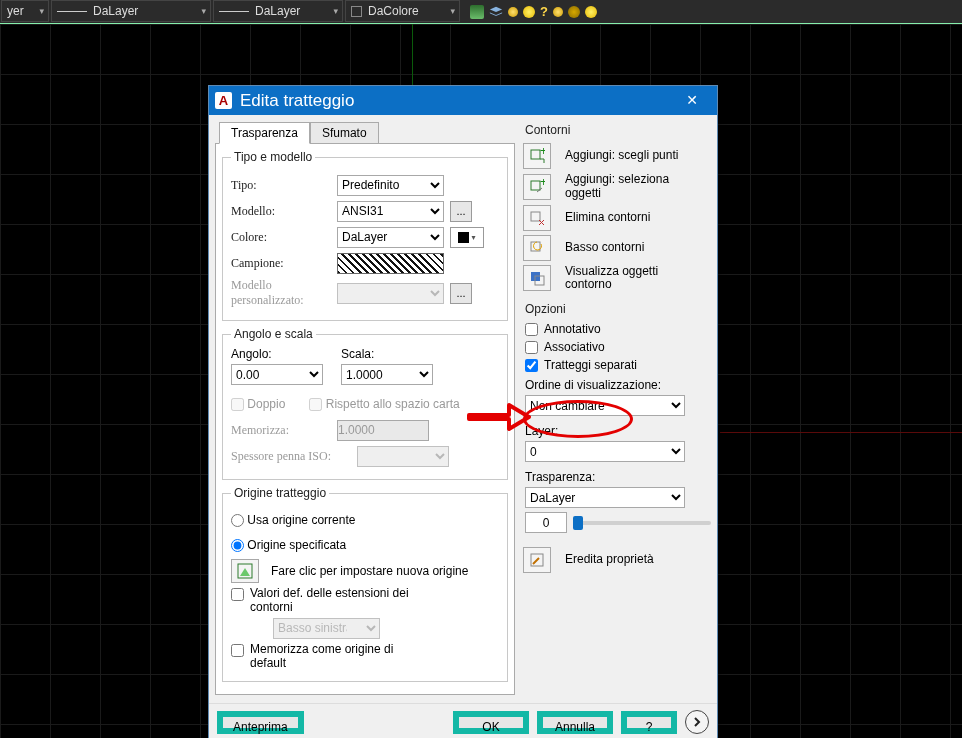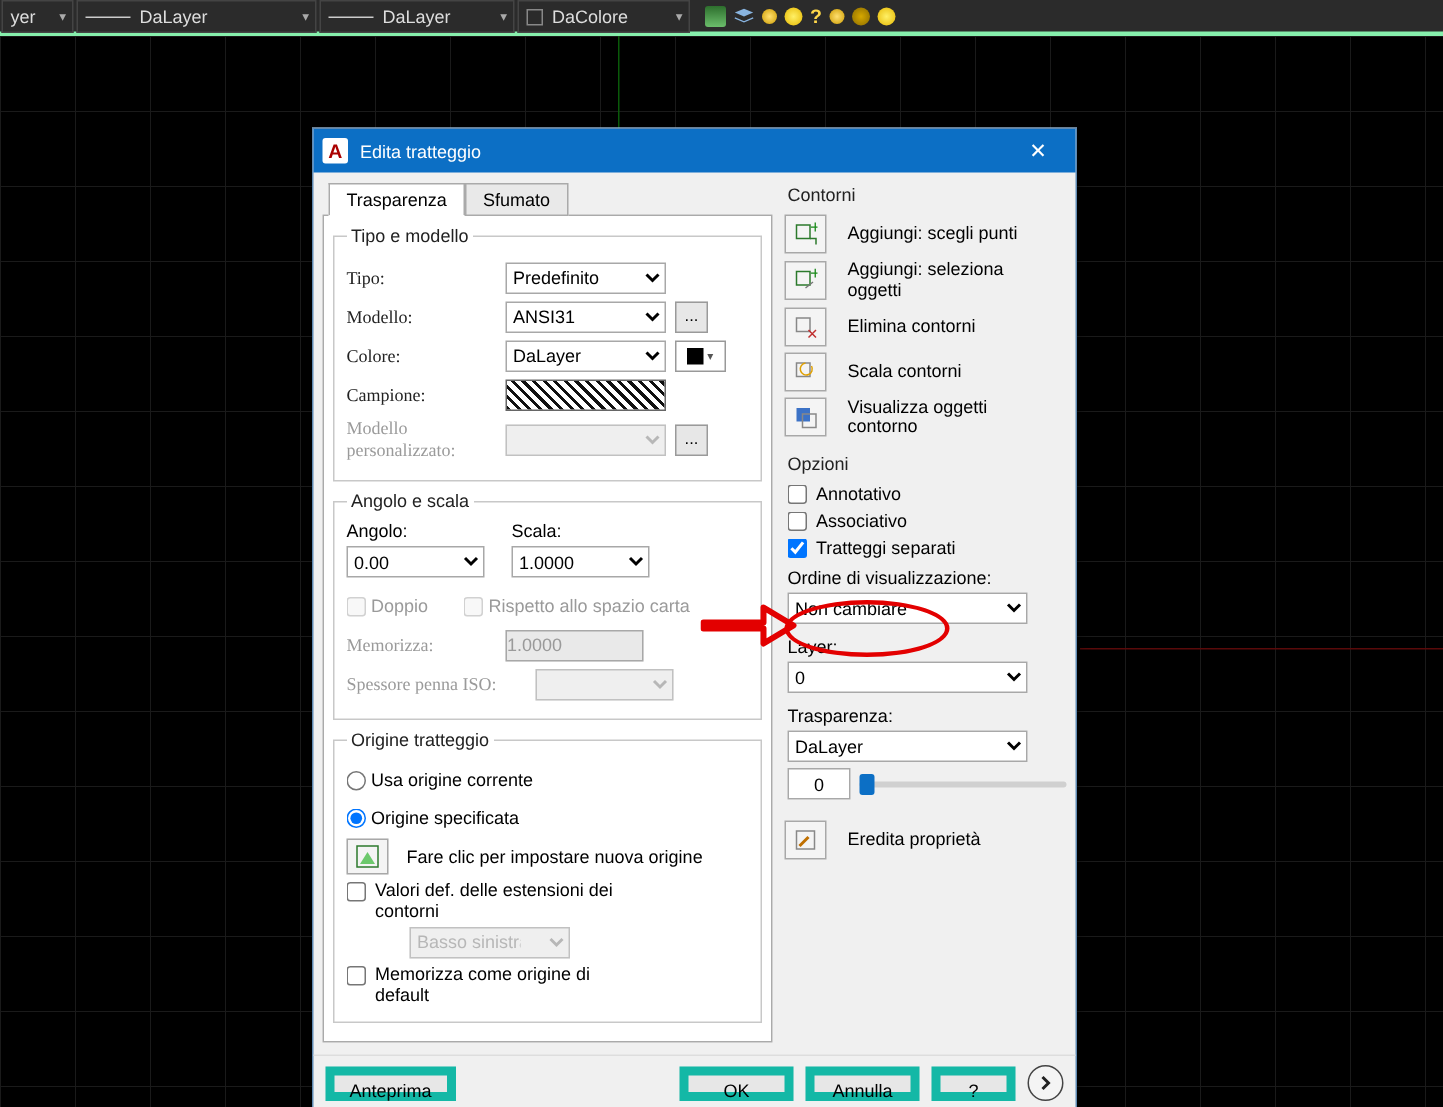--- a/index.html
+++ b/index.html
@@ -1,19 +1,19 @@
 <!DOCTYPE html>
 <html><head>
 <meta charset="utf-8">
 <style>
 * { box-sizing: border-box; margin: 0; padding: 0; font-family: "Segoe UI", Tahoma, sans-serif; font-size: 12px; }
 body { background: #000; width: 962px; height: 738px; overflow: hidden; position: relative; }
 
 
-.topbar { display: flex; height: 24px; background: #2b2b2b; color: #ddd; border-bottom: 3px solid #86efac; }
+.topbar { display: flex; height: 24px; background: #2b2b2b; color: #ddd; border-bottom: 1px solid #86efac; }
 .tb-combo { display: flex; align-items: center; height: 22px; background: #2b2b2b; border: 1px solid #444; margin: 0 1px; padding: 0 5px; min-width: 120px; position: relative; }
 .tb-combo .line { display: inline-block; width: 30px; border-top: 1px solid #ccc; margin-right: 6px; }
 .tb-combo .sq { display: inline-block; width: 11px; height: 11px; border: 1px solid #888; margin-right: 6px; }
 .tb-combo .chev { position: absolute; right: 4px; color: #aaa; font-size: 9px; }
 .tb-iconrow { display: flex; align-items: center; margin-left: 4px; gap: 5px; padding: 0 5px; }
 .tb-icon { width: 14px; height: 14px; display: inline-block; }
 .bulb { width: 10px; height: 10px; background: radial-gradient(circle,#ffe070,#cc9a00); border-radius: 50%; }
 .sun { width: 12px; height: 12px; background: radial-gradient(circle,#fff066,#e6b800); border-radius: 50%; }
 .question { color:#ffd84a; font-weight:bold; font-size:13px; }
 
@@ -25,21 +25,21 @@
     linear-gradient(to bottom, #1a1a1a 1px, transparent 1px);
   background-size: 50px 50px;
 }
 .axis-v { position:absolute; left:412px; top:0; width:1px; height:70px; background:#0a5a0a; }
 .axis-h { position:absolute; top:408px; left:720px; right:0; height:1px; background:#5a0a0a; }
 
 
 .dialog { position:absolute; left:208px; top:85px; width:510px; background:#f0f0f0; border:1px solid #5f8ab3; box-shadow:2px 2px 6px rgba(0,0,0,0.35); }
 .titlebar { height:29px; background:#0c6fc5; color:#fff; display:flex; align-items:center; padding:0 4px 0 6px; }
 .titlebar .app-a { width:17px; height:17px; background:#fff; color:#a00; font-weight:bold; text-align:center; line-height:17px; font-size:13px; margin-right:8px; border-radius:2px; }
-.titlebar .title { flex:1; font-size:12px; }
+.titlebar .title { flex:1; font-size:17px; }
 .titlebar .close { width:42px; height:29px; text-align:center; line-height:29px; color:#fff; font-size:14px; }
 
 .dlg-body { display:flex; padding:4px 6px 8px 6px; gap:8px; }
 .leftcol { width:300px; }
 .rightcol { flex:1; }
 
 
 .tabs { display:flex; margin-top:2px; margin-left:4px; }
 .tab { padding:3px 11px; border:1px solid #aaa; background:#e9e9e9; position:relative; top:1px; }
 .tab.active { background:#fff; border-bottom:1px solid #fff; z-index:2; }
@@ -282,21 +282,21 @@
             </div>
           <span class="txt">Elimina contorni</span>
         </div>
         <div class="rbtn">
           <div class="icon-btn">
               <svg viewBox="0 0 16 16">
                 <rect x="2" y="2" width="9" height="9" fill="none" stroke="#888"></rect>
                 <path d="M12 4a4 4 0 1 1-4-2" stroke="#e0a000" fill="none"></path>
               </svg>
             </div>
-          <span class="txt">Scala contorni</span>
+          <span class="txt">Basso contorni</span>
         </div>
         <div class="rbtn">
           <div class="icon-btn">
               <svg viewBox="0 0 16 16">
                 <rect x="2" y="2" width="9" height="9" fill="#3c72c6"></rect>
                 <rect x="6" y="6" width="9" height="9" fill="none" stroke="#888"></rect>
               </svg>
             </div>
           <span class="txt" style="width:110px;">Visualizza oggetti contorno</span>
         </div>

